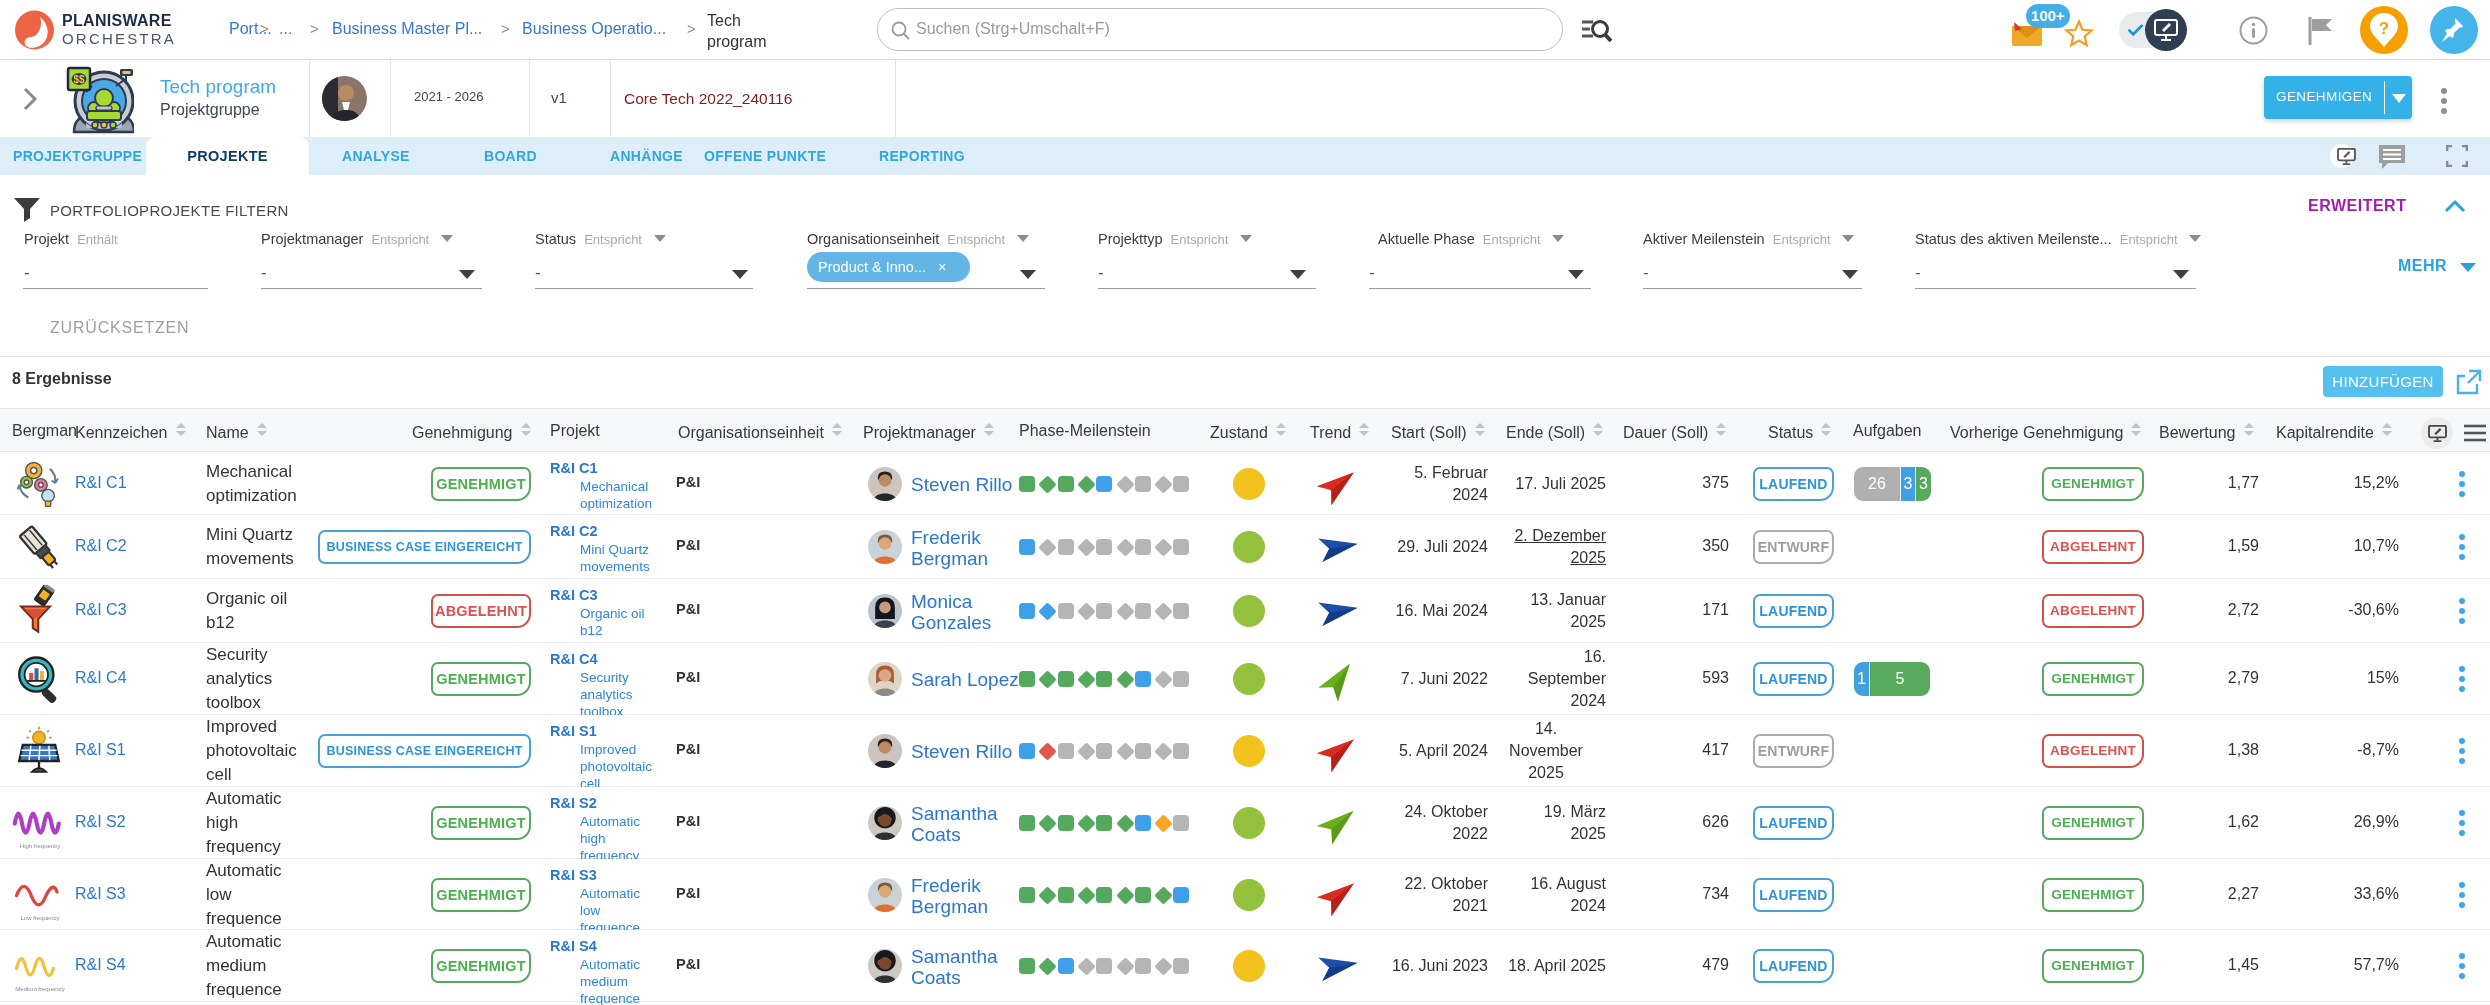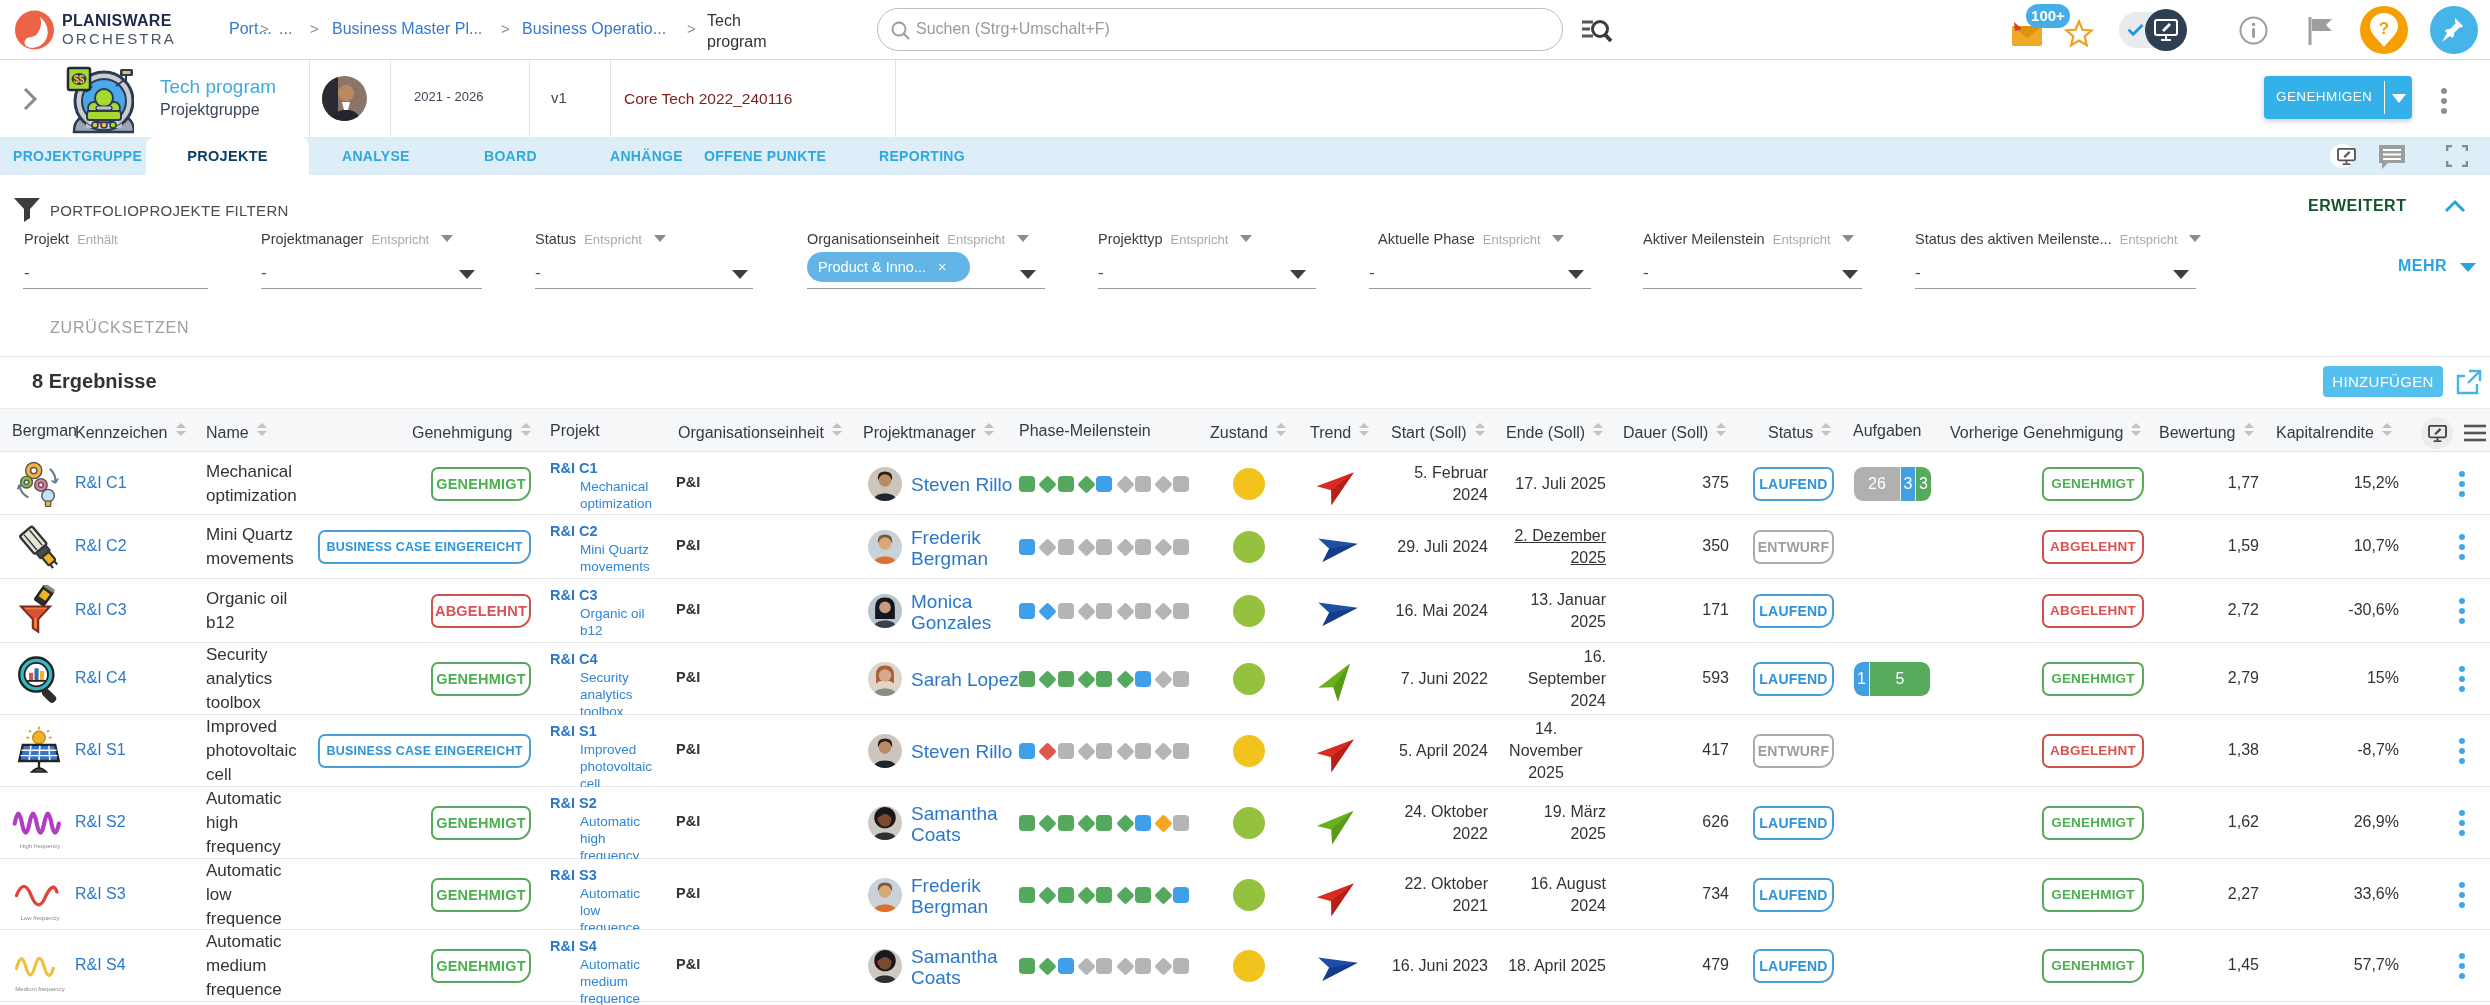--- a/index.html
+++ b/index.html
@@ -287,32 +287,32 @@
   <div class="flabel" style="left:1643px;top:56px;">Aktiver Meilenstein &nbsp;<span class="fop">Entspricht <i></i></span></div>
   <div class="fval" style="left:1643px;top:88px;">-</div>
   <div class="ddarrow" style="left:1842px;top:95px;"></div>
   <div class="fline" style="left:1643px;top:113px;width:219px;"></div>
 
   <div class="flabel" style="left:1915px;top:56px;">Status des aktiven Meilenste... &nbsp;<span class="fop">Entspricht <i></i></span></div>
   <div class="fval" style="left:1915px;top:88px;">-</div>
   <div class="ddarrow" style="left:2173px;top:95px;"></div>
   <div class="fline" style="left:1915px;top:113px;width:281px;"></div>
 
-  <div class="abs" style="left:2308px;top:22px;font-size:16px;font-weight:bold;color:#14532d;letter-spacing:.5px;">ERWEITERT</div>
+  <div class="abs" style="left:2308px;top:22px;font-size:16px;font-weight:bold;color:#a21caf;letter-spacing:.5px;">ERWEITERT</div>
   <svg class="abs" style="left:2444px;top:24px" width="22" height="14" viewBox="0 0 22 14">
       <path d="M2 12 L11 3 L20 12" fill="none" stroke="#29a3e0" stroke-width="3"></path>
     </svg>
   <div class="abs" style="left:2398px;top:82px;font-size:16px;font-weight:bold;color:#29a3e0;letter-spacing:.5px;">MEHR</div>
   <div class="abs" style="left:2460px;top:88px;width:0;height:0;border-left:8px solid transparent;border-right:8px solid transparent;border-top:9px solid #29a3e0;"></div>
 
   <div class="abs" style="left:50px;top:144px;font-size:16px;color:#9e9e9e;letter-spacing:.8px;">ZURÜCKSETZEN</div>
 </div>
 
 <div id="resultsbar">
-  <div class="abs" style="left:12px;top:13px;font-size:20px;font-weight:bold;color:#333;margin-left:20px;">8 Ergebnisse</div>
+  <div class="abs" style="left:12px;top:13px;font-size:16px;font-weight:bold;color:#333;">8 Ergebnisse</div>
   <div class="abs" style="left:2323px;top:9px;width:120px;height:31px;background:#55c0ee;border-radius:4px;color:#fff;font-size:15px;text-align:center;line-height:31px;letter-spacing:.3px;">HINZUFÜGEN</div>
   <svg class="abs" style="left:2455px;top:12px" width="28" height="26" viewBox="0 0 28 26">
     <path d="M10 7 H3 V24 H22 V15" fill="none" stroke="#45b4e8" stroke-width="2.4"></path>
     <path d="M14 2 H25 V12" fill="none" stroke="#45b4e8" stroke-width="2.4"></path>
     <line x1="25" y1="2" x2="13" y2="14" stroke="#45b4e8" stroke-width="2.4"></line>
   </svg>
 </div>
 
 <div id="thead">
   <div class="th" style="left:12px;">Bergman</div>

